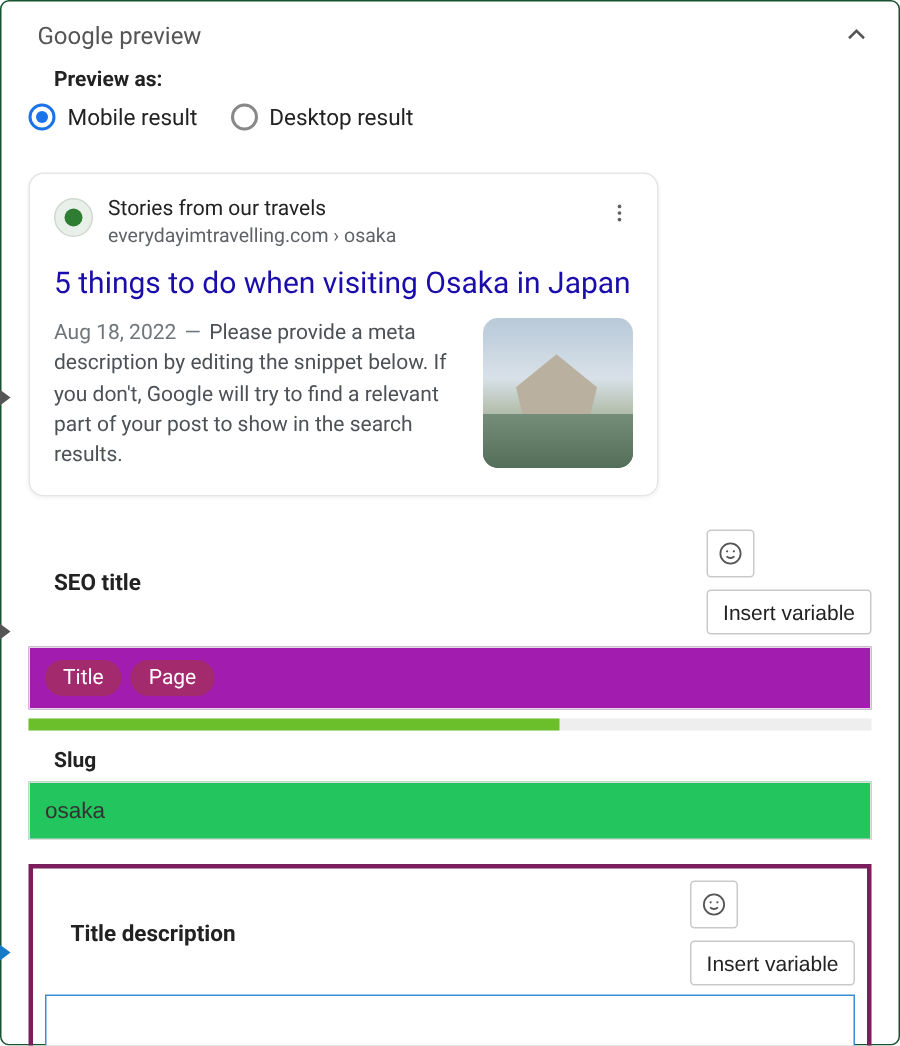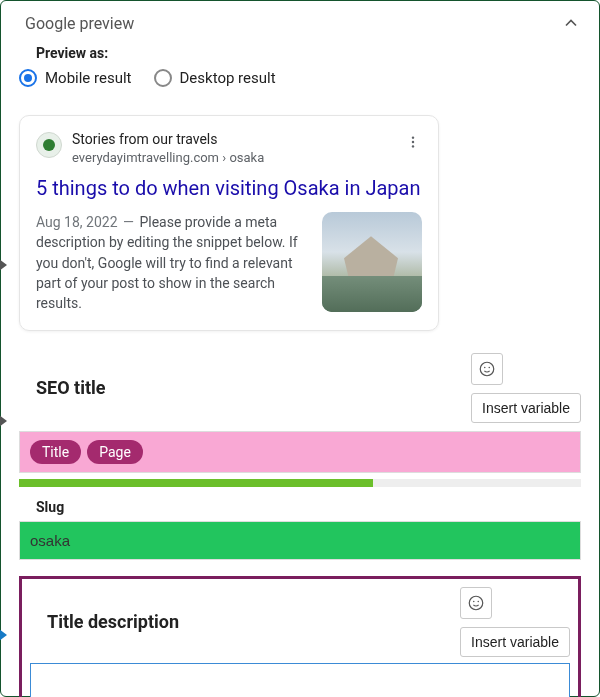--- a/index.html
+++ b/index.html
@@ -107,35 +107,35 @@
   }
   .side-caret.c1 { top:258px; }
   .side-caret.c2 { top:414px; }
   .side-caret.blue { top:628px; border-left-color:#167ac6; }
 
   
   .field-row {
     display:flex; align-items:center; justify-content:space-between;
     margin-top:22px;
   }
-  .field-row .label-strong { font-size:18px; }
+  .field-row .label-strong { font-size:15px; }
   .field-actions { display:flex; gap:8px;flex-direction:column; }
   .icon-btn {
     width:32px; height:32px; border:1px solid #c9c9c9; border-radius:3px;
     background:#fff; display:flex; align-items:center; justify-content:center;
     cursor:pointer; color:#555;
   }
   .icon-btn svg{width:18px;height:18px;}
   .btn {
     border:1px solid #c9c9c9; border-radius:3px; background:#fff;
     padding:6px 10px; font-size:14px; color:#222; cursor:pointer;
   }
   .seo-title-box {
     margin-top:8px;
-    border:1px solid #ddd; background:#f9a8d4;
+    border:1px solid #ddd; background:#a21caf;
     padding:8px 10px;
     display:flex; gap:6px;
   }
   .pill {
     background:#a42a6e; color:#fff; border-radius:999px;
     padding:4px 12px; font-size:14px; display:inline-block;
   }
   .progress {
     height:8px; background:#eee; margin-top:6px; position:relative;
   }

